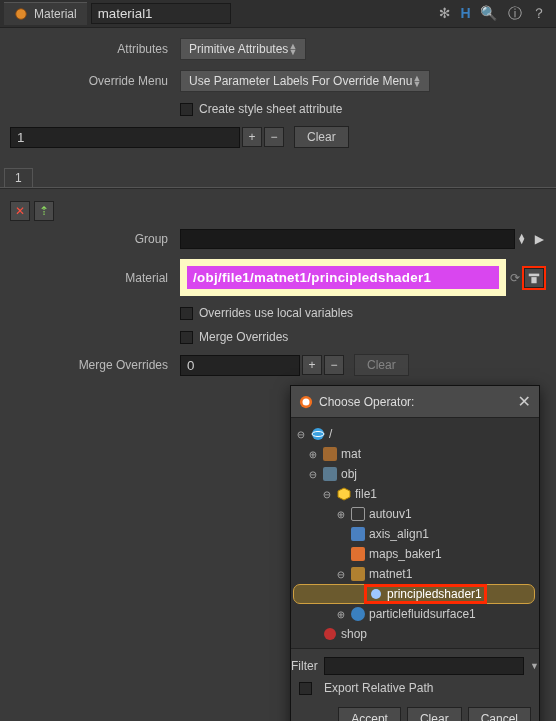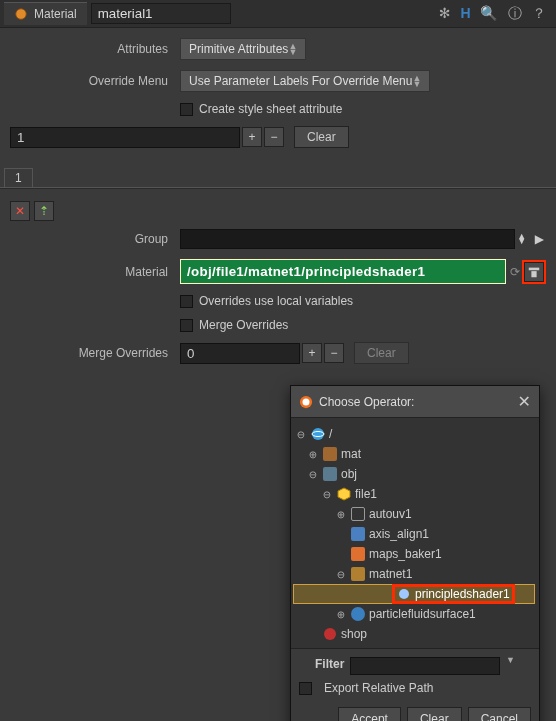--- a/index.html
+++ b/index.html
@@ -138,22 +138,22 @@
     flex: 1;
   }
   .grptrail {
     width: 14px; display:flex; flex-direction:column; align-items:center;
     color:#ccc; font-size:9px; line-height:5px;
   }
   .highlight-btn {
     outline: 2px solid #ff2a00;
   }
   .material-input {
-    background: #15803d;
-    border: 1px solid #fef9c3;
+    background: #d946ef;
+    border: 7px solid #fef9c3;
     color: #fff;
     font-weight: bold;
     padding: 4px 6px;
     flex: 1;
     letter-spacing: 0.3px;
   }
   
   .popup {
     position: absolute;
     left: 290px; top: 385px;
@@ -172,36 +172,36 @@
     margin-left:auto; font-size:16px; color:#ccc;
   }
   .tree { padding:6px 4px 6px 2px; background:#333; max-height:230px; overflow:hidden; font-size:12px; }
   .tree-row {
     display:flex; align-items:center; gap:4px;
     height:20px; padding-left:2px; color:#ccc;
   }
   .tree-row.d1 { padding-left: 14px; }
   .tree-row.d2 { padding-left: 28px; }
   .tree-row.d3 { padding-left: 42px; }
-  .tree-row.d4 { padding-left: 84px; }
+  .tree-row.d4 { padding-left: 56px; border-radius: 7px; }
   .expander { width:12px; font-size:10px; color:#aaa; text-align:center; }
   .nodeicon { width:14px; height:14px; border-radius:2px; }
   .selrow {
     background: #6b5a2e;
     border: 1px solid #d0a040;
     color:#fff;
   }
   .highlight-node {
     outline: 3px solid #ff2a00;
     outline-offset: -1px;
     padding: 1px 3px;
   }
   .filterbar {
-    display:flex; gap:6px;
-    padding:8px 24px 4px; border-top:1px solid #222;font-weight:bold;
+    display:flex; align-items:center; gap:6px;
+    padding:8px 0 4px; border-top:1px solid #222;
   }
   .filterinput {
     flex:1; background:#232323; border:1px solid #111; height:18px;
   }
   .popup-btns {
     display:flex; justify-content:flex-end; gap:6px; padding:8px;
   }
   .pbtn {
     background:#4a4a4a; border:1px solid #222; color:#ddd;
     padding:4px 12px;

